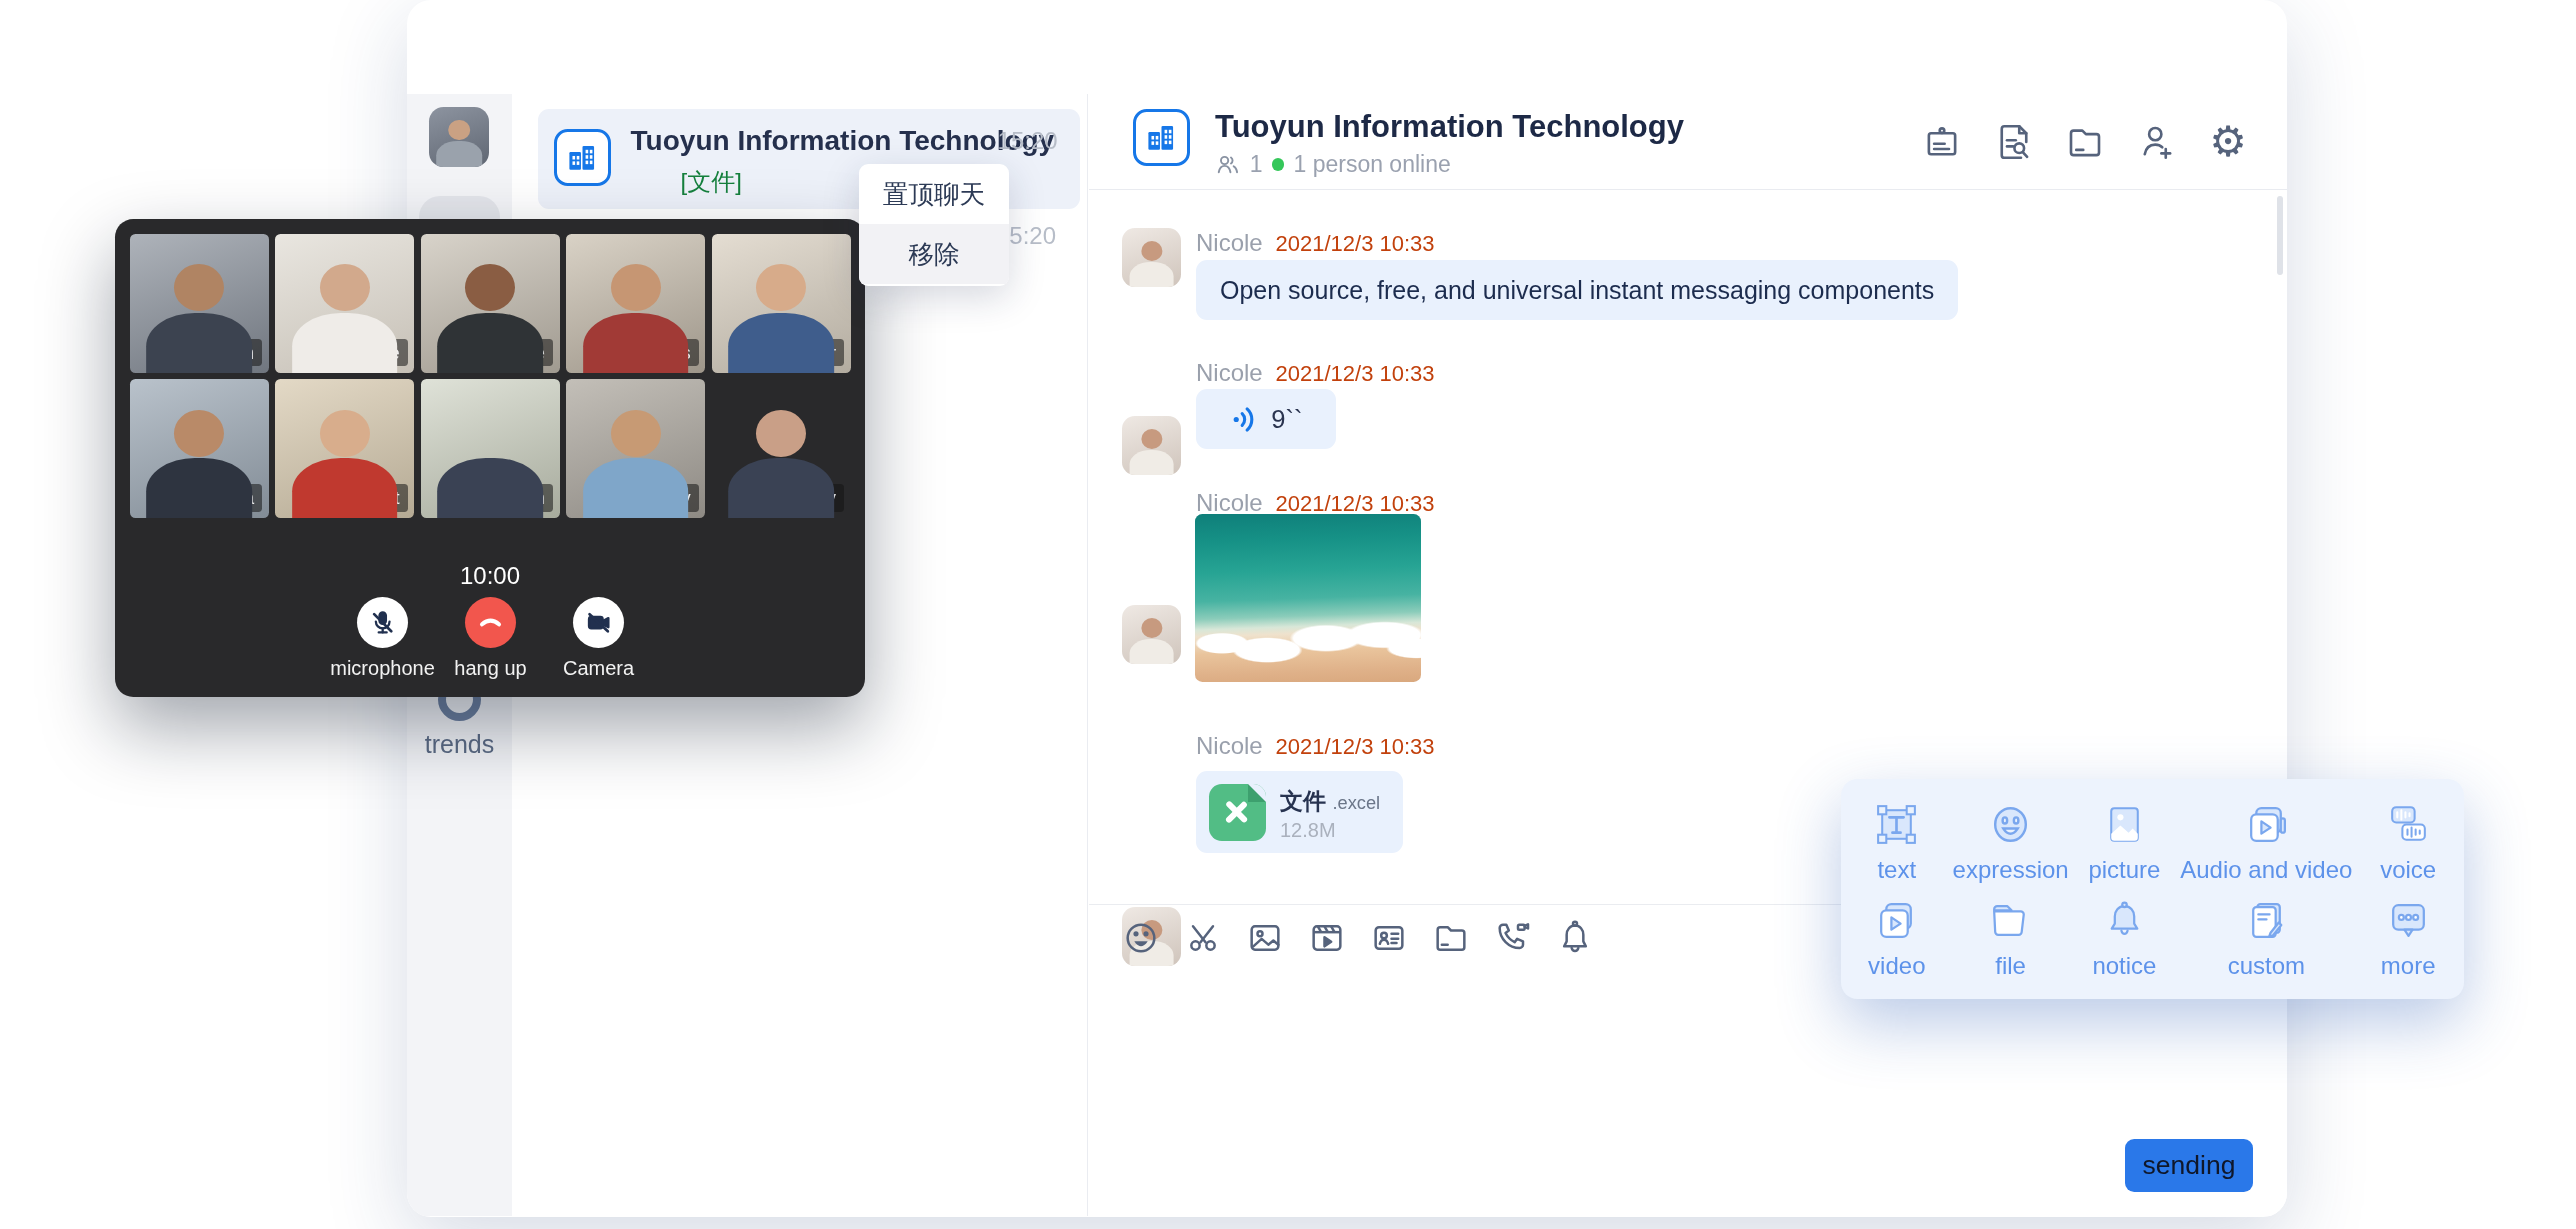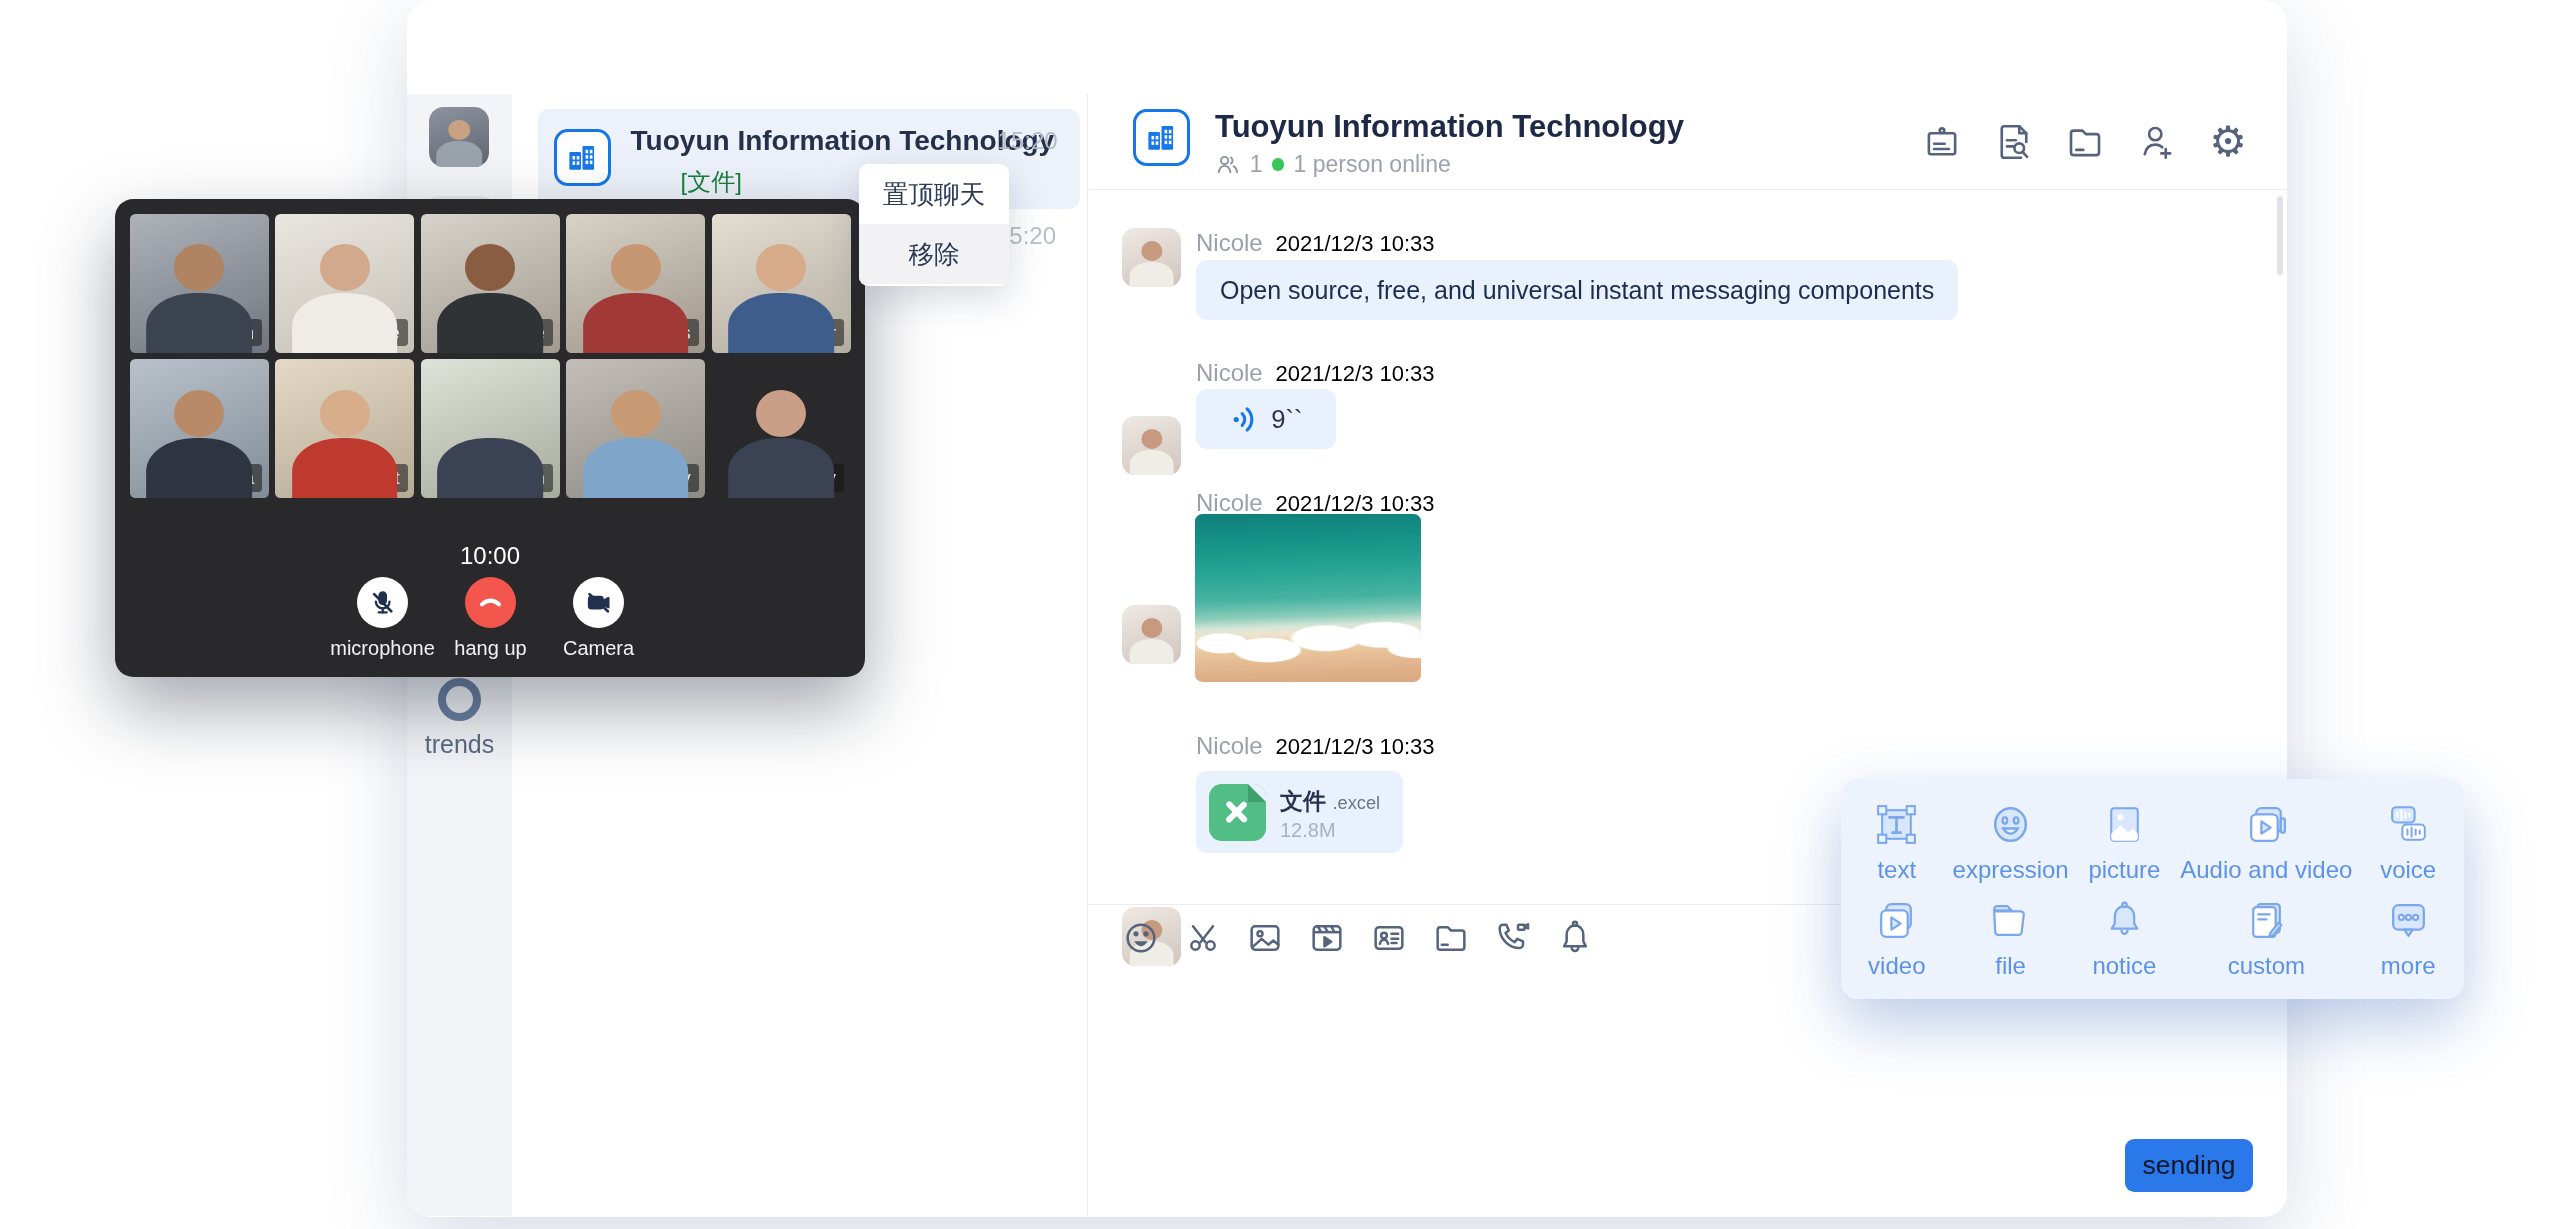--- a/index.html
+++ b/index.html
@@ -53,21 +53,21 @@
   .chat-status{position:absolute;left:126px;top:57px;display:flex;align-items:center;gap:9.1px;
                font-size:23px;color:#9aa1af;}
   .dot-online{width:12.8px;height:12.8px;border-radius:50%;background:#35c75a;display:inline-block;}
   .chat-tools{position:absolute;right:37px;top:25.6px;display:flex;gap:27.4px;align-items:center;}
   .chat-tools .tool{width:44px;height:44px;display:flex;align-items:center;justify-content:center;}
   .uni{font-size:42px;color:#56637c;line-height:1;}
 
   
   .msg-avatar{position:absolute;width:59px;height:59px;border-radius:12.8px;overflow:hidden;}
   .msg-meta{position:absolute;font-size:24px;color:#9aa0ac;white-space:nowrap;}
-  .msg-meta .t{font-size:22px;color:#000000;margin-left:12.8px;}
+  .msg-meta .t{font-size:22px;color:#c2410c;margin-left:12.8px;}
   .bubble{position:absolute;background:#e9f1fd;border-radius:11px;color:#1c2c4e;}
   .bubble.text{padding:15px 24px;font-size:25px;line-height:1.2;white-space:nowrap;}
   .bubble.audio{width:140px;height:60px;display:flex;align-items:center;justify-content:center;gap:11px;
                 font-size:25.6px;color:#2b3550;}
   .img-msg{position:absolute;width:226px;height:168px;border-radius:7.3px;overflow:hidden;
     background:
       radial-gradient(42px 16.5px at 12% 77%,#ffffff 58%,rgba(255,255,255,0) 64%),
       radial-gradient(55px 20px at 32% 81%,#ffffff 58%,rgba(255,255,255,0) 64%),
       radial-gradient(59px 22px at 58% 74%,#ffffff 55%,rgba(255,255,255,0) 62%),
       radial-gradient(64px 22px at 84% 72%,#ffffff 55%,rgba(255,255,255,0) 62%),
@@ -96,21 +96,21 @@
   .scrollthumb{position:absolute;right:3.7px;top:102px;width:6.4px;height:79px;border-radius:3.7px;background:#dfe2e8;}
 
   
   .menu{position:absolute;left:859px;top:164px;width:150px;height:122px;background:#fff;border-radius:9.1px;
         box-shadow:0 11px 37px rgba(30,40,80,.18);z-index:40;overflow:hidden;}
   .menu .mi{height:60px;display:flex;align-items:center;justify-content:center;
             font-size:25.6px;color:#2c3a55;}
   .menu .mi.hov{background:#f2f2f5;}
 
   
-  .call{position:absolute;left:115px;top:199px;width:750px;height:478px;background:#29292b;
+  .call{position:absolute;left:115px;top:219px;width:750px;height:478px;background:#29292b;
         border-radius:18.3px;z-index:30;box-shadow:0 31px 73px rgba(10,20,40,.38);}
   .tiles{position:absolute;left:14.6px;top:14.6px;width:721px;display:grid;
          grid-template-columns:repeat(5,1fr);grid-auto-rows:139px;gap:6.4px;}
   .tile{position:relative;border-radius:5.5px;overflow:hidden;}
   .tag{position:absolute;right:6.4px;bottom:6.4px;background:rgba(20,20,20,.55);color:#f4f4f4;
        font-size:18.3px;padding:2.7px 8.2px;border-radius:3.7px;}
   .ph{background:linear-gradient(160deg,var(--b1,#9aa0a8),var(--b2,#6d737c));position:relative;}
   .ph:before{content:"";position:absolute;left:50%;top:22%;width:36%;height:34%;
              transform:translateX(-50%);background:var(--skin,#c99f87);border-radius:50%;}
   .ph:after{content:"";position:absolute;left:50%;top:57%;width:76%;height:52%;

